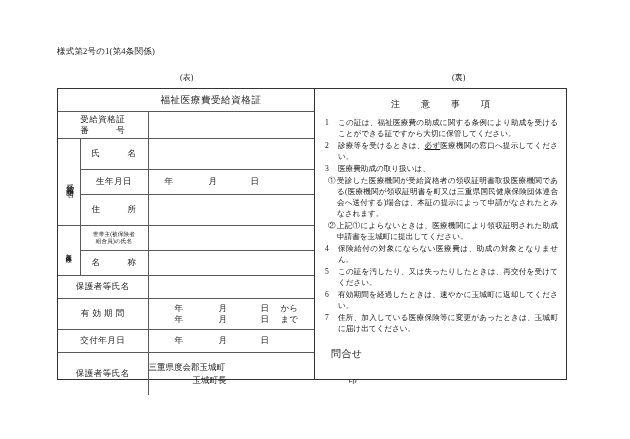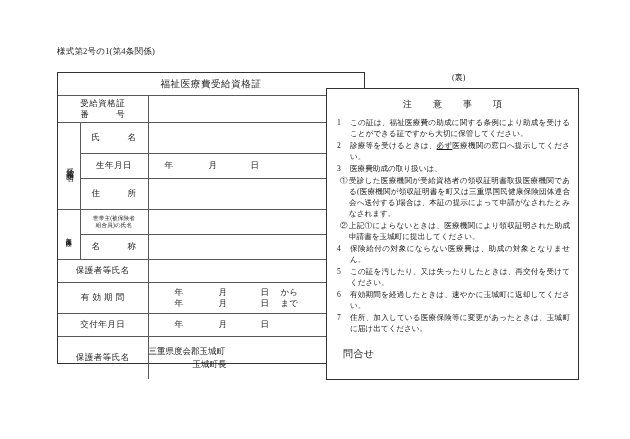--- a/index.html
+++ b/index.html
@@ -34,21 +34,21 @@
     font-size: 8px;
     white-space: nowrap;
   }
   .caption-front { left: 180px; top: 72px; }
   .caption-back  { left: 452px; top: 72px; }
 
   
   .card-front {
     position: absolute;
     left: 57px;
-    top: 72px;
+    top: 88px;
     width: 308px;
     height: 292px;
     border: 1.4px solid #333;
     box-sizing: border-box;
     background: #fff;
   }
   table.cert {
     width: 100%;
     height: 100%;
     border-collapse: collapse;
@@ -128,21 +128,21 @@
   .issuer .seal {
     position: absolute;
     right: 7px;
     bottom: 0px;
     font-size: 8.5px;
   }
 
   
   .card-back {
     position: absolute;
-    left: 326px;
+    left: 314px;
     top: 88px;
     width: 253px;
     height: 292px;
     border: 1.4px solid #333;
     box-sizing: border-box;
     background: #fff;
     padding: 9px 8px 0 8px;
   }
   .notes-title {
     text-align: center;

